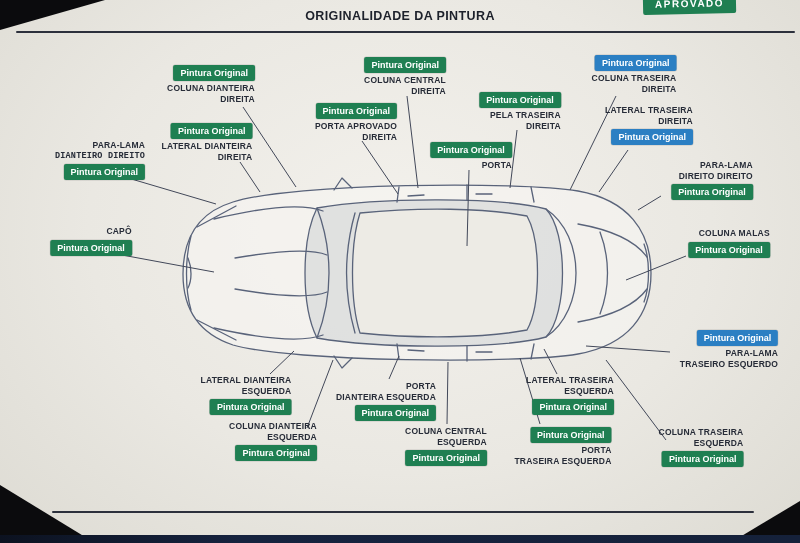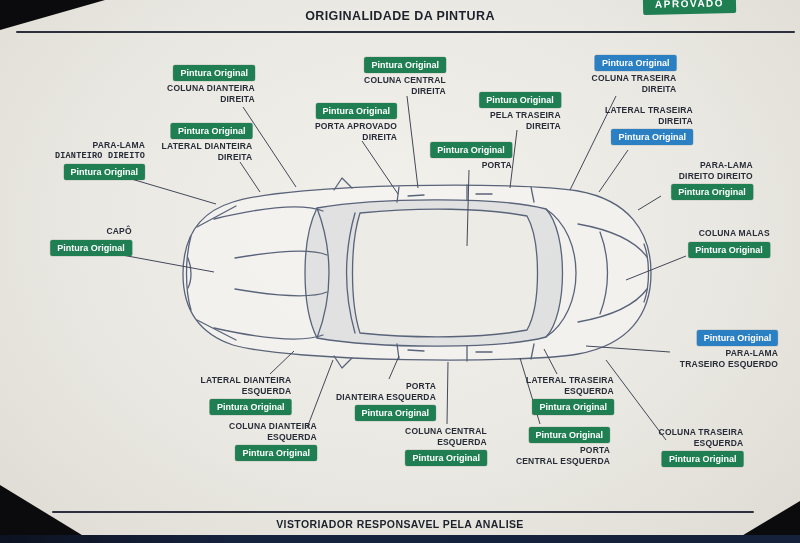--- a/index.html
+++ b/index.html
@@ -173,27 +173,26 @@
       <div class="part" style="left: 446px; top: 426px;"><div>
           <div class="name" style="color: rgb(39, 44, 56);">COLUNA CENTRAL</div>
           <div class="name" style="color: rgb(39, 44, 56);">ESQUERDA</div>
         </div><div class="badge" style="background: rgb(31, 127, 82);">Pintura Original</div></div>
       <div class="part" style="left: 570px; top: 375px;"><div>
           <div class="name" style="color: rgb(39, 44, 56);">LATERAL TRASEIRA</div>
           <div class="name" style="color: rgb(39, 44, 56);">ESQUERDA</div>
         </div><div class="badge" style="background: rgb(31, 127, 82);">Pintura Original</div></div>
       <div class="part" style="left: 563px; top: 424px;"><div class="badge" style="background: rgb(31, 127, 82);">Pintura Original</div><div>
           <div class="name" style="color: rgb(39, 44, 56);">PORTA</div>
-          <div class="name" style="color: rgb(39, 44, 56);">CENTRAL ESQUERDA</div>
+          <div class="name" style="color: rgb(39, 44, 56);">TRASEIRA ESQUERDA</div>
         </div></div>
       <div class="part" style="left: 701px; top: 427px;"><div>
           <div class="name" style="color: rgb(39, 44, 56);">COLUNA TRASEIRA</div>
           <div class="name" style="color: rgb(39, 44, 56);">ESQUERDA</div>
         </div><div class="badge" style="background: rgb(31, 127, 82);">Pintura Original</div></div>
     </div>
 
   <div class="rule rule-bottom"></div>
-  <div class="footer-text">VISTORIADOR RESPONSAVEL PELA ANALISE</div>
 
   <div class="corner corner-bl"></div>
   <div class="corner corner-br"></div>
   <div class="bottom-bar"></div>
 </div>
 
 </body></html>

